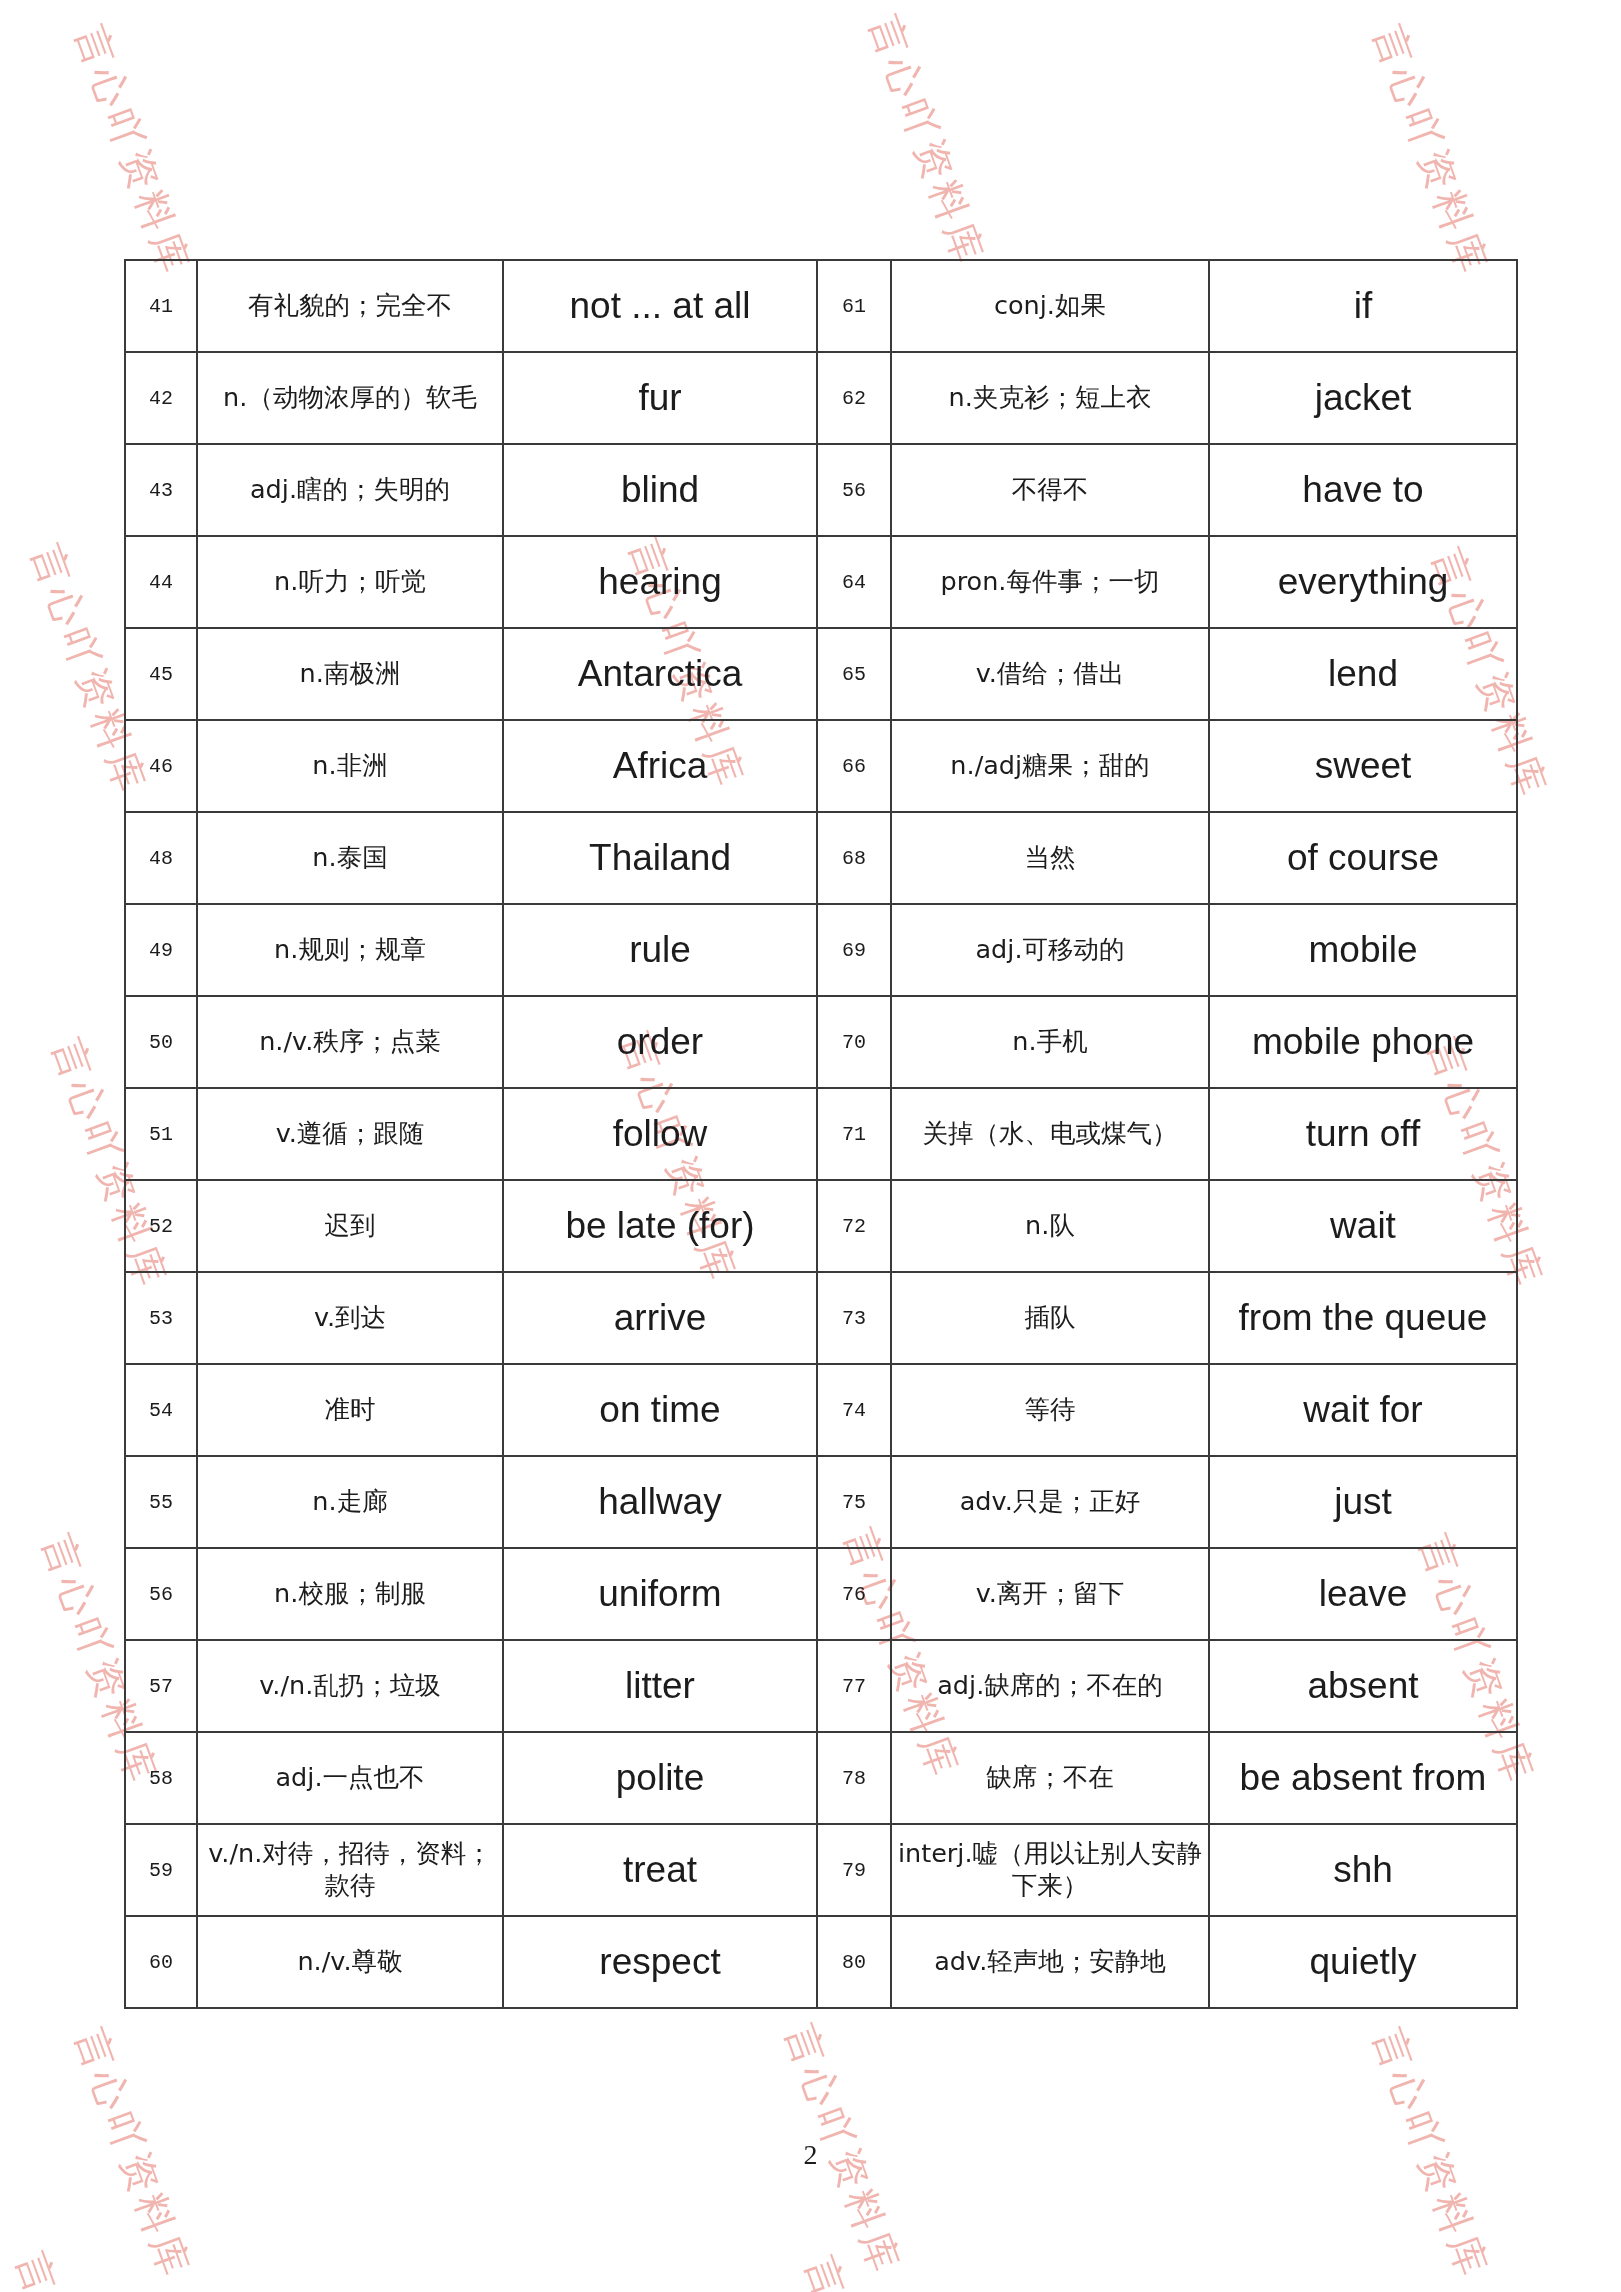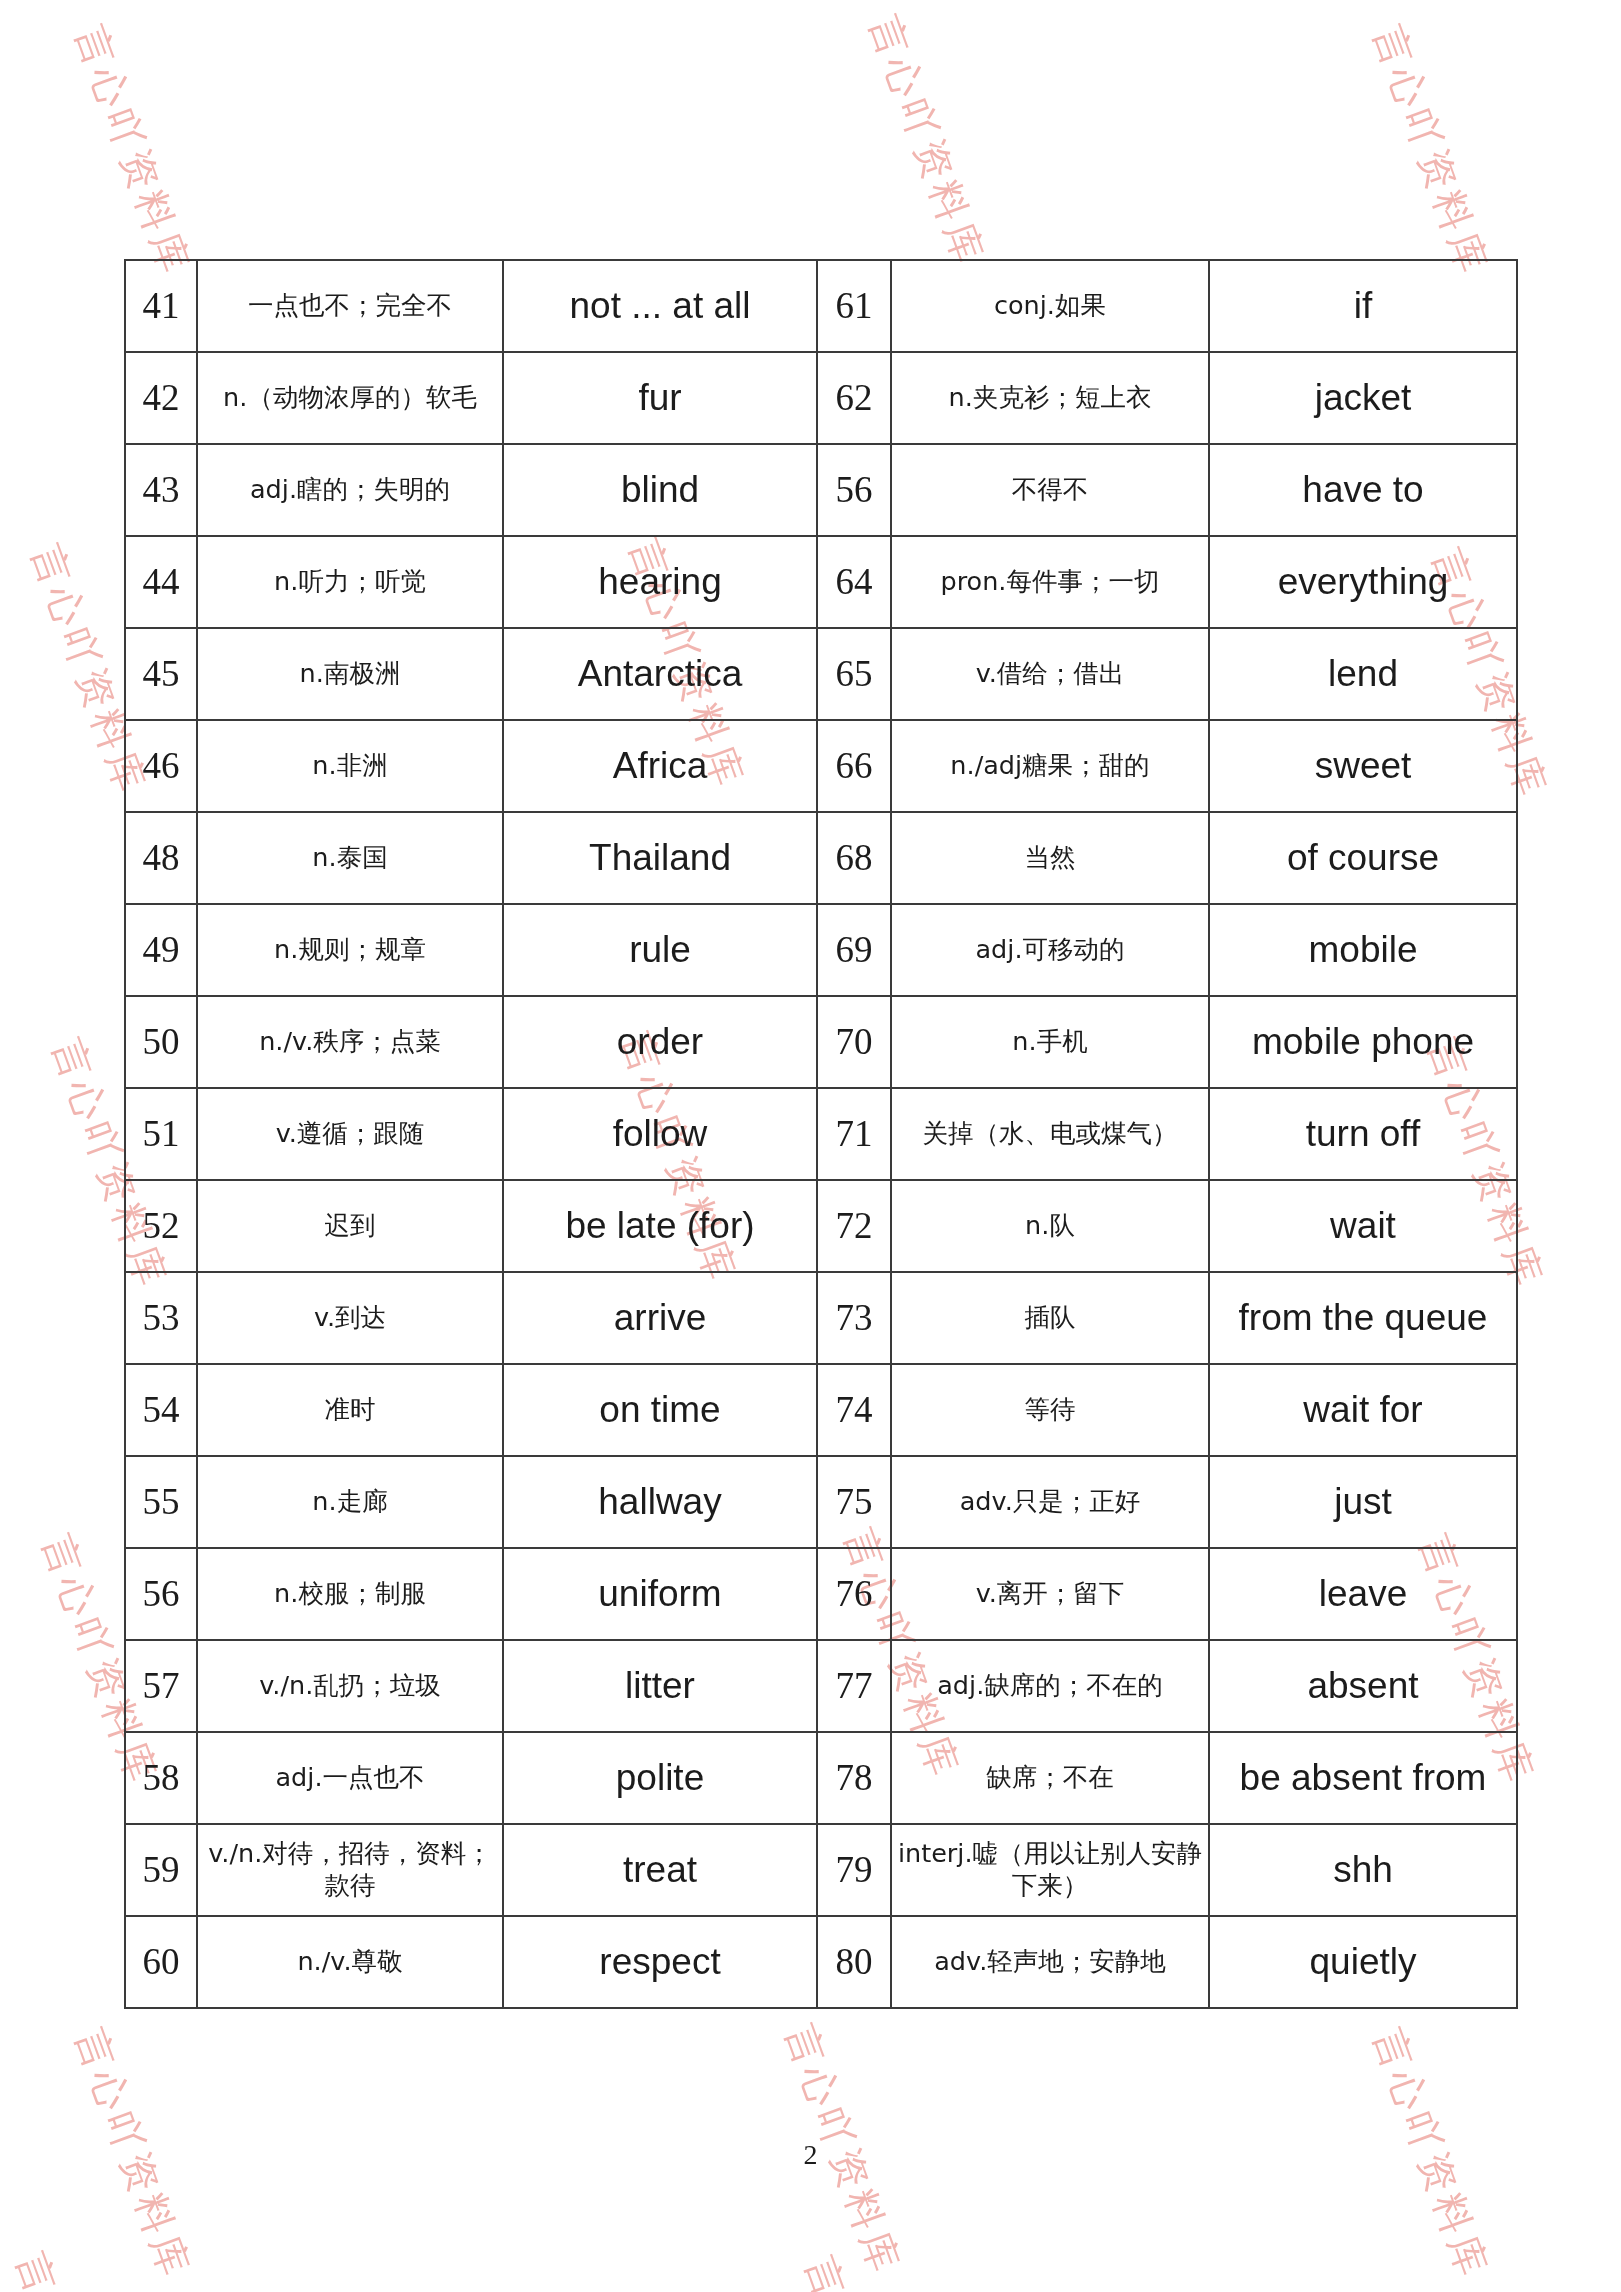--- a/index.html
+++ b/index.html
@@ -39,22 +39,22 @@
     border:2px solid #3a3a3a;
     height:92px;
     text-align:center;
     vertical-align:middle;
     padding:2px 4.9px;
     box-sizing:border-box;
     line-height:1.25;
     word-break:break-word;
   }
   td.no{
-    font-family:Liberation Serif, serif;
-    font-size:37px;
+    font-family:Liberation Mono, monospace;
+    font-size:20px;
     margin-left:44px;
   }
   td.cn{
     font-family:"DejaVu Sans",sans-serif;
     font-size:25.5px;
   }
   td.en{
     font-family:"Liberation Sans",sans-serif;
     font-size:37px;
   }
@@ -98,21 +98,21 @@
       <col style="width:72px">
       <col style="width:306px">
       <col style="width:314px">
       <col style="width:74px">
       <col style="width:318px">
       <col style="width:308px">
     </colgroup>
     <tbody id="vocab-body">
         <tr>
           <td class="no">41</td>
-          <td class="cn">一点也不；完全不</td>
+          <td class="cn">有礼貌的；完全不</td>
           <td class="en">not ... at all</td>
           <td class="no">61</td>
           <td class="cn">conj.如果</td>
           <td class="en">if</td>
         </tr>
         <tr>
           <td class="no">42</td>
           <td class="cn">n.（动物浓厚的）软毛</td>
           <td class="en">fur</td>
           <td class="no">62</td>

